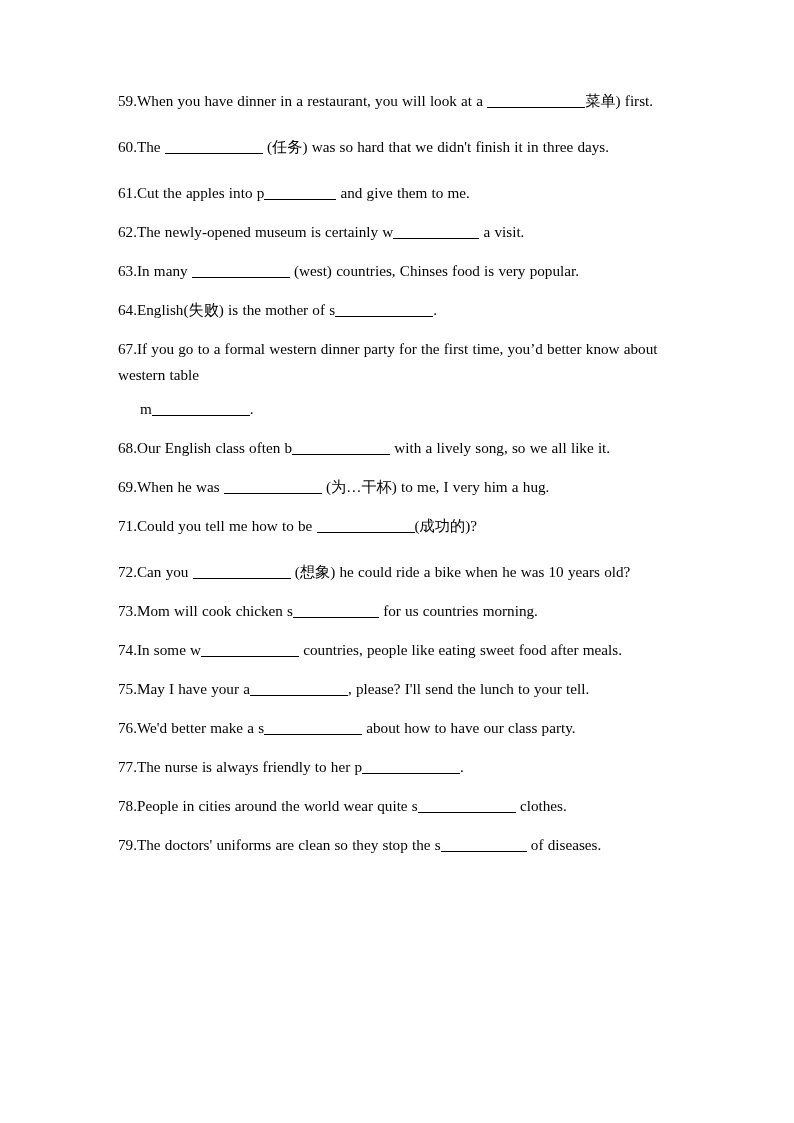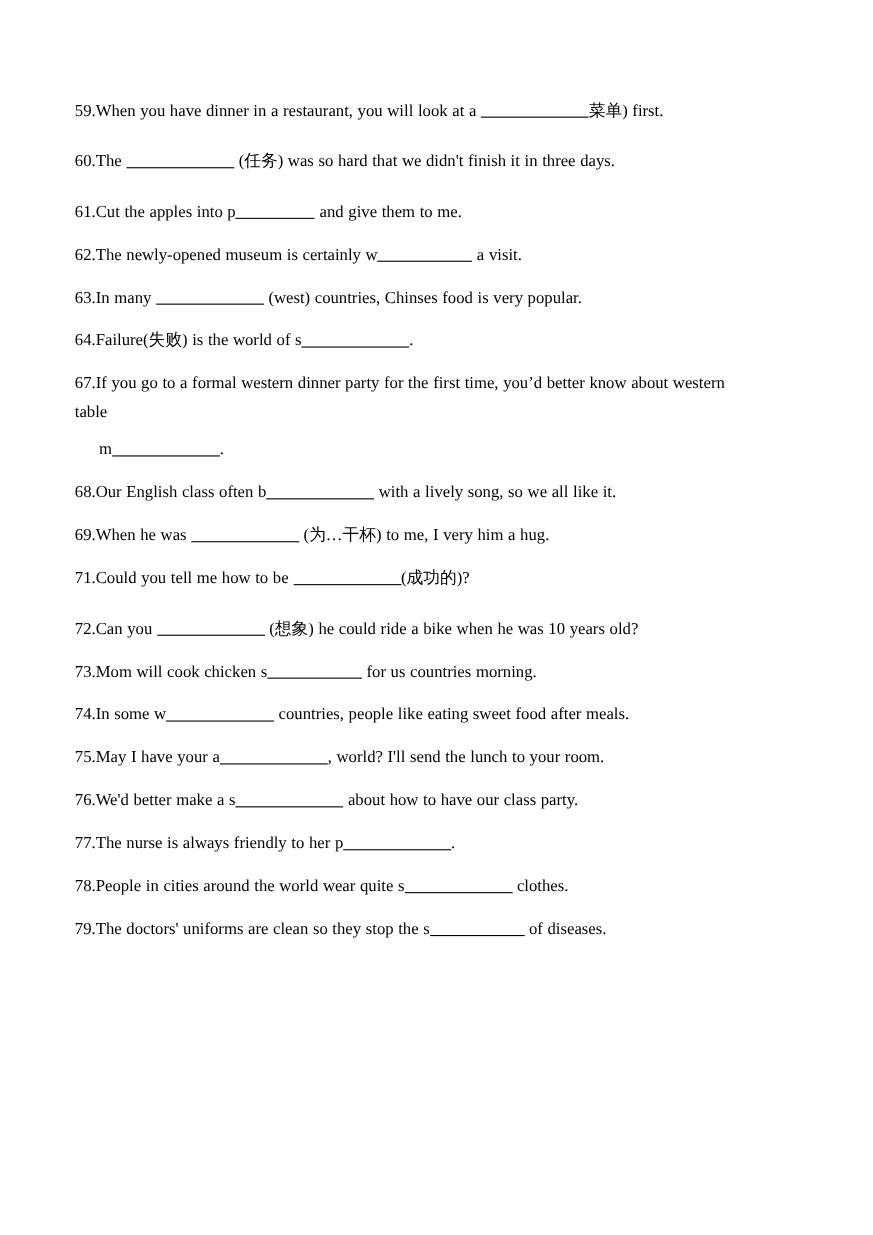--- a/index.html
+++ b/index.html
@@ -13,21 +13,21 @@
     font-family: "Liberation Serif", "DejaVu Serif", serif;
     color: #000000;
     -webkit-font-smoothing: antialiased;
   }
   .page {
     position: relative;
     width: 794px;
     height: 1123px;
     background: #ffffff;
     box-sizing: border-box;
-    padding: 88px 102px 0 68px;
+    padding: 88px 102px 0 118px;
   }
   .exercise-list {
     margin: 0;
     padding: 0;
     list-style: none;
   }
   .q {
     font-size: 15.2px;
     line-height: 26px;
     text-align: left;
@@ -58,28 +58,28 @@
 </head>
 <body>
 
 <div class="page">
   <ol class="exercise-list" id="list">
       <li class="q gap-lg" title="59.When you have dinner in a restaurant, you will look at a ___________菜单) first."><span class="num">59.</span><span class="txt">When you have dinner in a restaurant, you will look at a </span><span class="blank b-lg"></span><span class="txt">菜单) first.</span></li>
       <li class="q gap-lg" title="60.The ___________ (任务) was so hard that we didn't finish it in three days."><span class="num">60.</span><span class="txt">The </span><span class="blank b-lg"></span><span class="txt"> (任务) was so hard that we didn't finish it in three days.</span></li>
       <li class="q gap-md" title="61.Cut the apples into p_______ and give them to me."><span class="num">61.</span><span class="txt">Cut the apples into p</span><span class="blank b-sm"></span><span class="txt"> and give them to me.</span></li>
       <li class="q gap-md" title="62.The newly-opened museum is certainly w_________ a visit."><span class="num">62.</span><span class="txt">The newly-opened museum is certainly w</span><span class="blank b-md"></span><span class="txt"> a visit.</span></li>
       <li class="q gap-md" title="63.In many ___________ (west) countries, Chinses food is very popular."><span class="num">63.</span><span class="txt">In many </span><span class="blank b-lg"></span><span class="txt"> (west) countries, Chinses food is very popular.</span></li>
-      <li class="q gap-md" title="64.Failure(失败) is the mother of s___________."><span class="num">64.</span><span class="txt">Failure(失败) is the world of s</span><span class="blank b-lg"></span><span class="txt">.</span></li>
+      <li class="q gap-md" title="64.Failure(失败) is the mother of s___________."><span class="num">64.</span><span class="txt">English(失败) is the mother of s</span><span class="blank b-lg"></span><span class="txt">.</span></li>
       <li class="q gap-sm" title="67.If you go to a formal western dinner party for the first time, you’d better know about western table"><span class="num">67.</span><span class="txt">If you go to a formal western dinner party for the first time, you’d better know about western table</span></li>
       <li class="q gap-md indent" title="m___________."><span class="txt">m</span><span class="blank b-lg"></span><span class="txt">.</span></li>
       <li class="q gap-md" title="68.Our English class often b___________ with a lively song, so we all like it."><span class="num">68.</span><span class="txt">Our English class often b</span><span class="blank b-lg"></span><span class="txt"> with a lively song, so we all like it.</span></li>
       <li class="q gap-md" title="69.When he was ___________ (为…干杯) to me, I gave him a hug."><span class="num">69.</span><span class="txt">When he was </span><span class="blank b-lg"></span><span class="txt"> (为…干杯) to me, I very him a hug.</span></li>
       <li class="q gap-lg" title="71.Could you tell me how to be ___________(成功的)?"><span class="num">71.</span><span class="txt">Could you tell me how to be </span><span class="blank b-lg"></span><span class="txt">(成功的)?</span></li>
       <li class="q gap-md" title="72.Can you ___________ (想象) he could ride a bike when he was 10 years old?"><span class="num">72.</span><span class="txt">Can you </span><span class="blank b-lg"></span><span class="txt"> (想象) he could ride a bike when he was 10 years old?</span></li>
       <li class="q gap-md" title="73.Mom will cook chicken s_________ for us tomorrow morning."><span class="num">73.</span><span class="txt">Mom will cook chicken s</span><span class="blank b-md"></span><span class="txt"> for us countries morning.</span></li>
       <li class="q gap-md" title="74.In some w___________ countries, people like eating sweet food after meals."><span class="num">74.</span><span class="txt">In some w</span><span class="blank b-lg"></span><span class="txt"> countries, people like eating sweet food after meals.</span></li>
-      <li class="q gap-md" title="75.May I have your a___________, please? I'll send the lunch to your room."><span class="num">75.</span><span class="txt">May I have your a</span><span class="blank b-lg"></span><span class="txt">, world? I'll send the lunch to your room.</span></li>
+      <li class="q gap-md" title="75.May I have your a___________, please? I'll send the lunch to your room."><span class="num">75.</span><span class="txt">May I have your a</span><span class="blank b-lg"></span><span class="txt">, please? I'll send the lunch to your tell.</span></li>
       <li class="q gap-md" title="76.We'd better make a s___________ about how to have our class party."><span class="num">76.</span><span class="txt">We'd better make a s</span><span class="blank b-lg"></span><span class="txt"> about how to have our class party.</span></li>
       <li class="q gap-md" title="77.The nurse is always friendly to her p___________."><span class="num">77.</span><span class="txt">The nurse is always friendly to her p</span><span class="blank b-lg"></span><span class="txt">.</span></li>
       <li class="q gap-md" title="78.People in cities around the world wear quite s___________ clothes."><span class="num">78.</span><span class="txt">People in cities around the world wear quite s</span><span class="blank b-lg"></span><span class="txt"> clothes.</span></li>
       <li class="q gap-md" title="79.The doctors' uniforms are clean so they stop the s_________ of diseases."><span class="num">79.</span><span class="txt">The doctors' uniforms are clean so they stop the s</span><span class="blank b-md"></span><span class="txt"> of diseases.</span></li>
     </ol>
 </div>
 
 </body></html>

